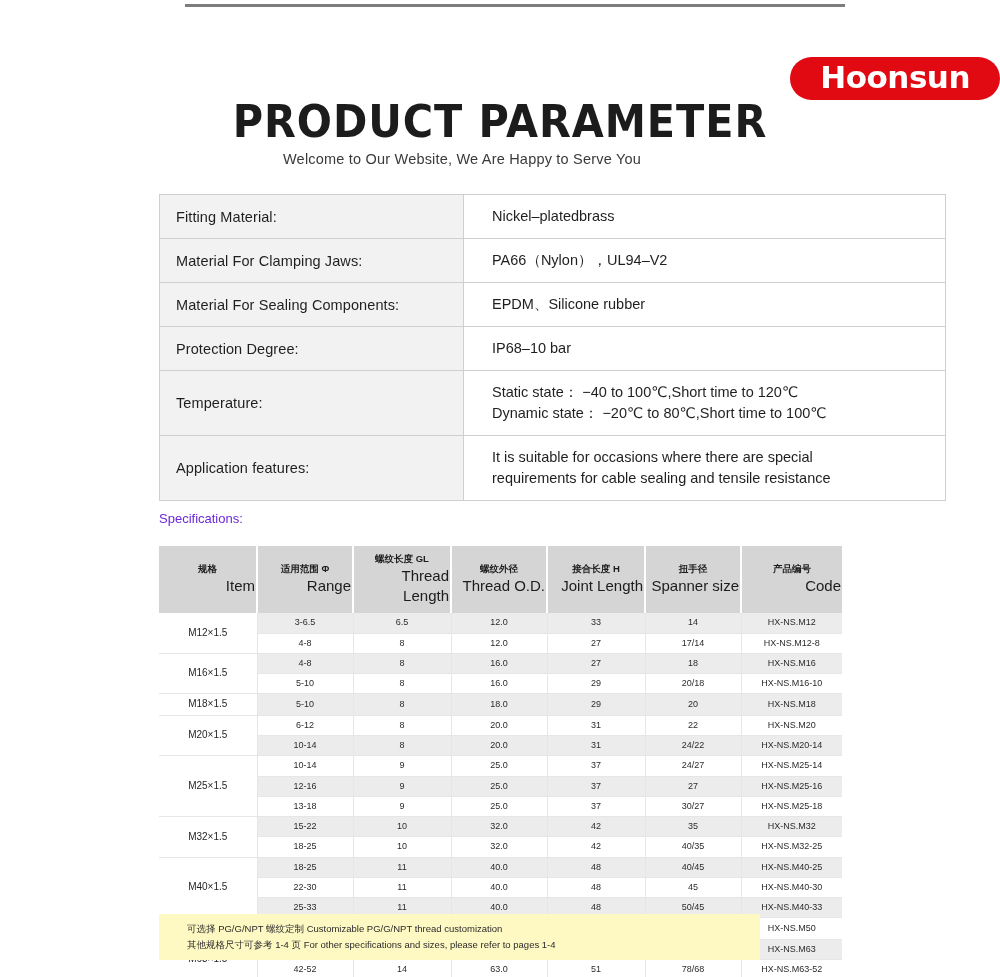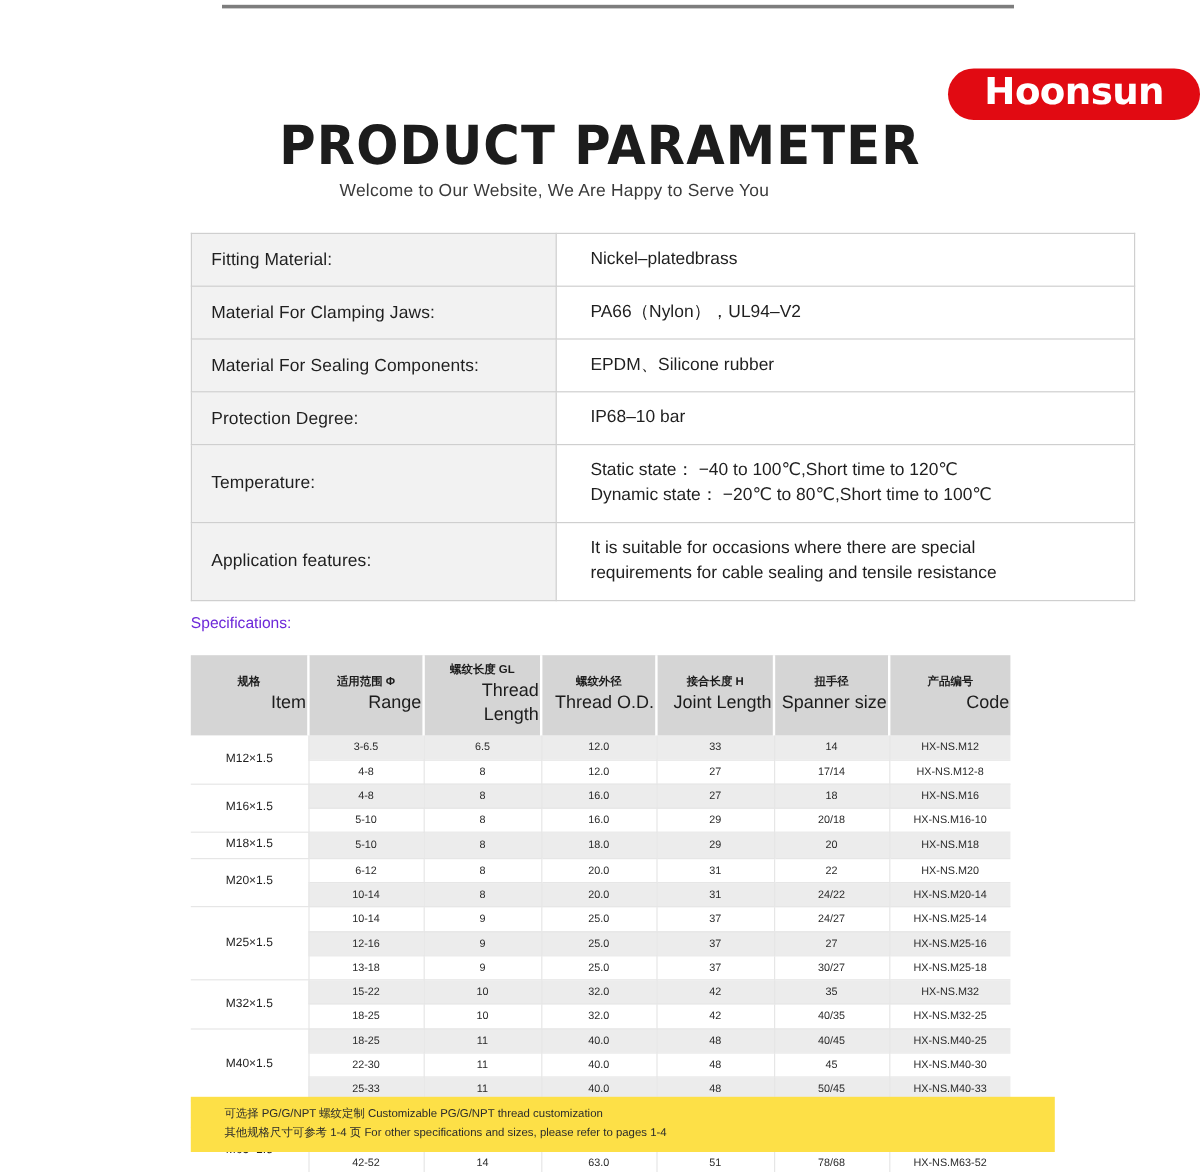--- a/index.html
+++ b/index.html
@@ -171,23 +171,23 @@
   col.c-od    { width: 96px; }
   col.c-jl    { width: 98px; }
   col.c-sp    { width: 96px; }
   col.c-code  { width: 101px; }
 
   
   .footnote {
     position: absolute;
     left: 159px;
     top: 914px;
-    width: 720px;
+    width: 601px;
     box-sizing: border-box;
-    background: #fde047;
+    background: #fef9c3;
     padding: 7px 0 8px 28px;
     font-size: 9.5px;
     line-height: 1.65;
     color: #2b2b2b;
   }
   .footnote .line { display: block; }
 </style>
 </head>
 <body>
 

